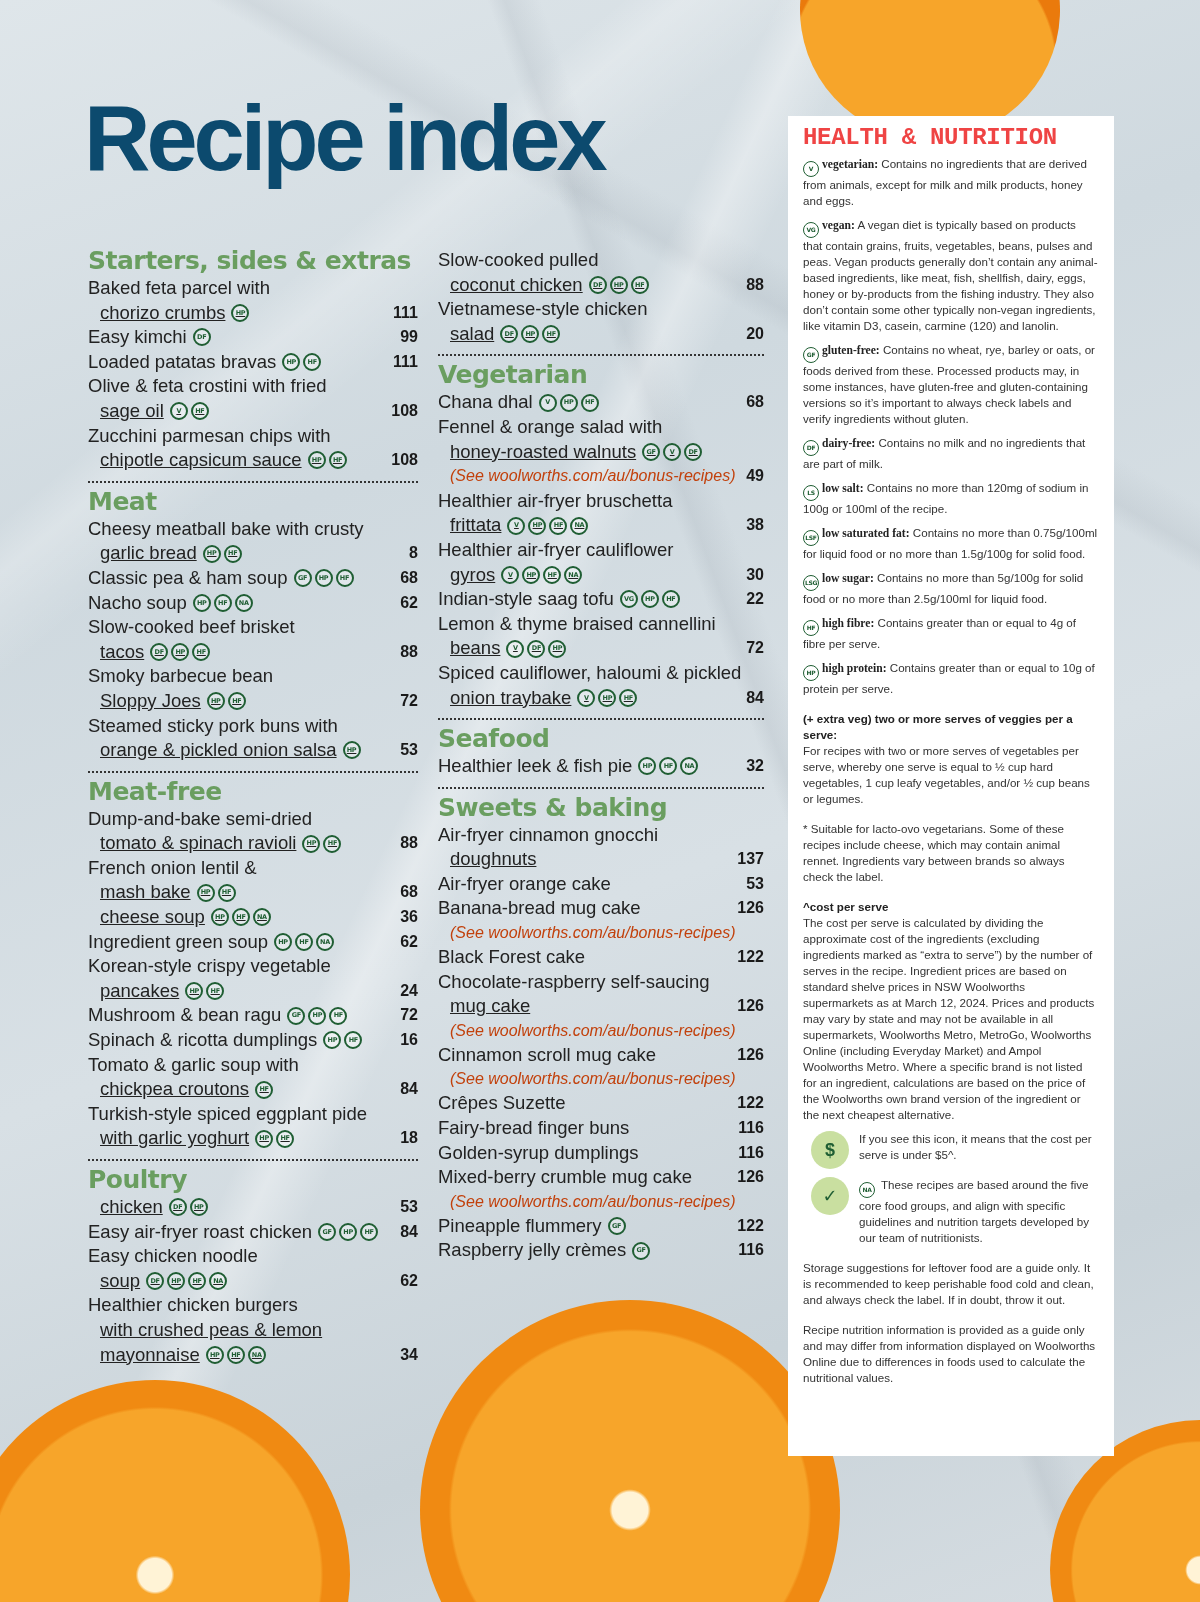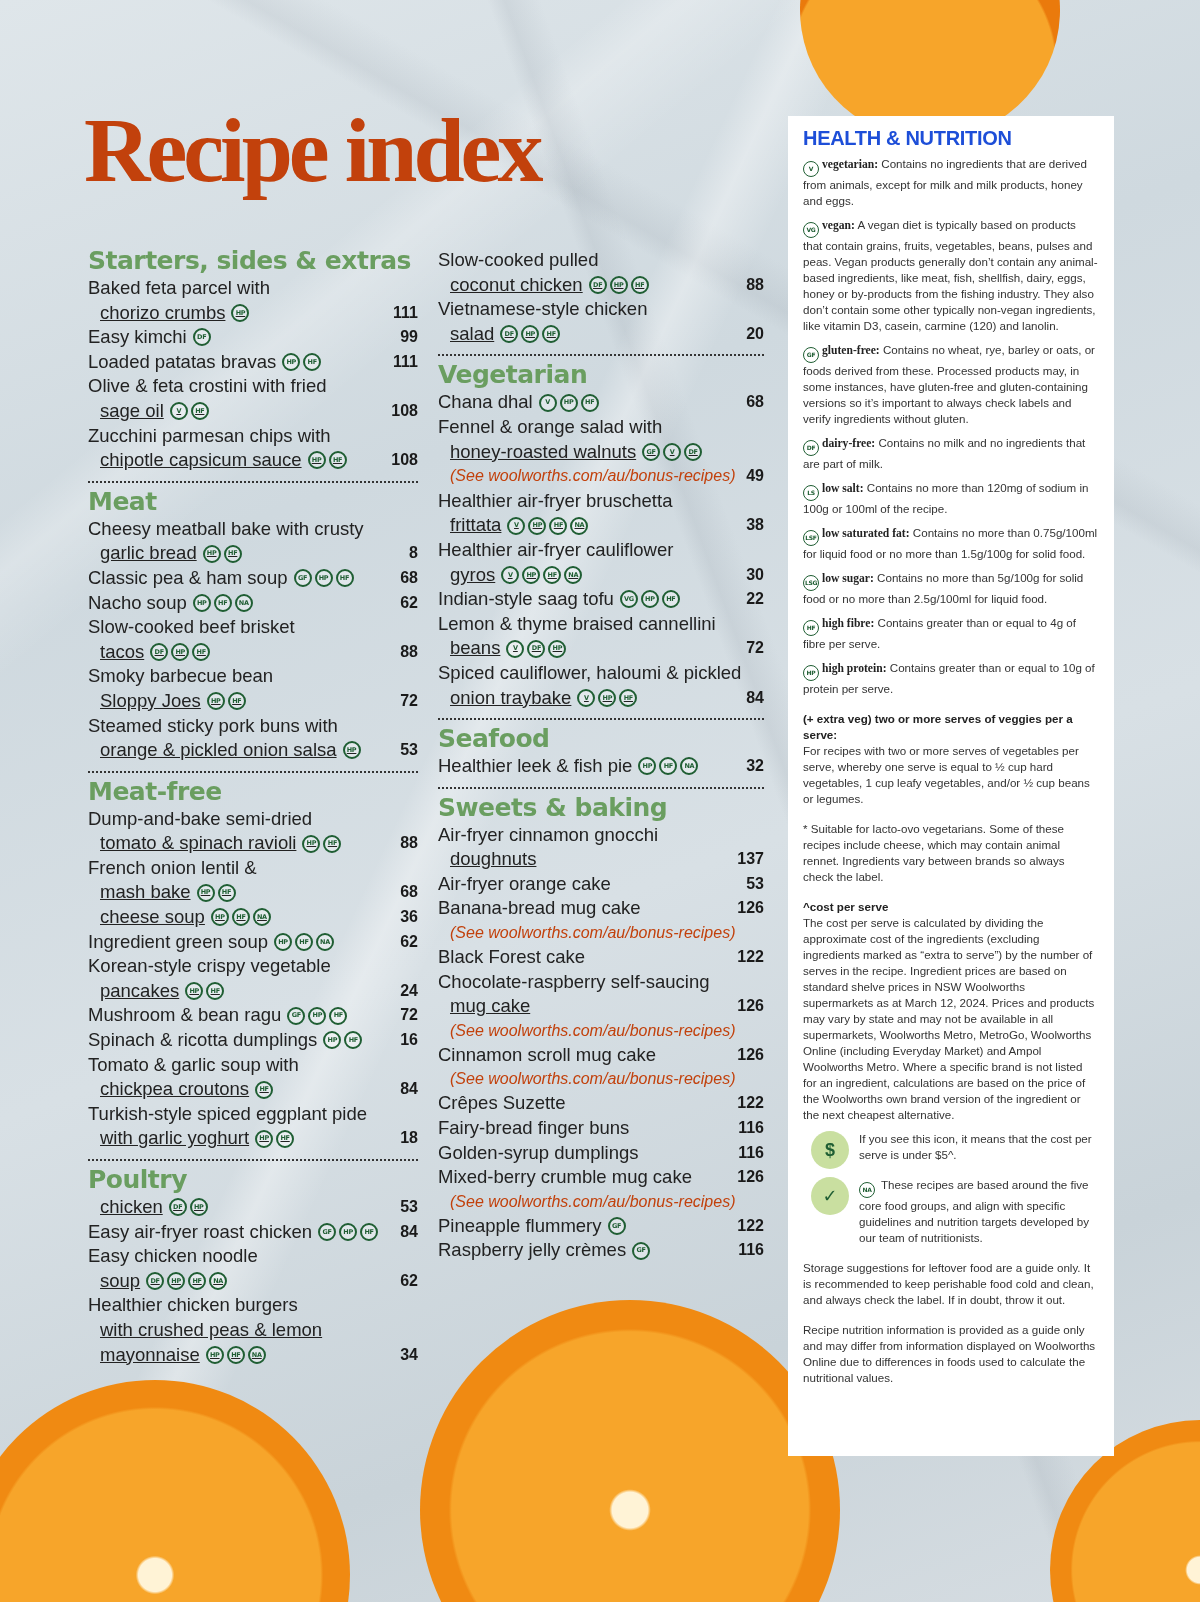--- a/index.html
+++ b/index.html
@@ -20,23 +20,23 @@
   .orange { position:absolute; border-radius:50%;
     background: radial-gradient(circle at 50% 50%, #fff3d6 0 6%, #f7a52a 7% 60%, #f08a12 61% 86%, #fbe2b0 87% 90%, #f29a1a 91% 100%);
   }
   .orange.top { left: 800px; top: -120px; width: 260px; height: 260px; transform: rotate(-20deg);
     background: radial-gradient(circle at 40% 70%, #f7a52a 0 55%, #ea7a0c 56% 85%, #f5c06a 86% 90%, #e57305 91% 100%); }
   .orange.b1 { left: -40px; top: 1380px; width: 390px; height: 390px; }
   .orange.b2 { left: 420px; top: 1300px; width: 420px; height: 420px; }
   .orange.b3 { left: 1050px; top: 1420px; width: 300px; height: 300px; }
 
   .title {
-    position:absolute; left: 84px; top: 104px;
-    font-family: Liberation Serif, serif; font-weight: 700;
-    font-size: 92px; letter-spacing: -4px; color: #c2410c; line-height: 1;
+    position:absolute; left: 84px; top: 92px;
+    font-family: Liberation Sans, sans-serif; font-weight: 700;
+    font-size: 92px; letter-spacing: -4px; color: #0c4a6e; line-height: 1;
   }
   .col { position:absolute; width: 330px; }
   .col.c1 { left: 88px; top: 246px; }
   .col.c2 { left: 438px; top: 248px; width: 326px; }
   .sec-h {
     font-family: "DejaVu Sans", sans-serif; font-weight: 700;
     color: #6a9e60; font-size: 25px; letter-spacing: -0.5px; line-height: 30px;
   }
   .sep { border-top: 2px dotted #333; margin: 8px 0 4px; height: 0; }
   .entry { font-size: 18.5px; line-height: 24.6px; color: #222; }
@@ -51,22 +51,22 @@
     font-size: 6.5px; font-weight: 700; color: #1f5e33; margin-left: 3px; background: rgba(255,255,255,0.35);
     font-family: "DejaVu Sans", sans-serif; letter-spacing:-0.3px;
   }
   .badges { display:inline-flex; margin-left: 3px; }
 
   .panel {
     position:absolute; left: 788px; top: 116px; width: 326px; height: 1340px;
     background: #ffffff; padding: 14px 16px 0 15px; font-size: 11.6px; line-height: 16px; color:#333;
   }
   .panel h2 {
-    font-family: Liberation Sans, sans-serif; font-weight:700; color:#1d4ed8;
-    font-size: 20px; letter-spacing: -0.3px; margin: 0 0 10px;
+    font-family: Liberation Mono, monospace; font-weight:700; color:#ef4444;
+    font-size: 24px; letter-spacing: -0.3px; margin: 0 0 10px;
   }
   .def { margin-bottom: 8px; }
   .def .badge { width: 16px; height: 16px; font-size: 6px; margin: 0 3px 0 0; vertical-align: -3px; border-width:1.6px; }
   .def b { color:#222;font-family:Liberation Serif, serif; }
   .block { margin-top: 14px; }
   .block b { color:#222; display:block; }
   .iconrow { display:flex; align-items:flex-start; margin-top: 8px; }
   .seal { width: 38px; height: 38px; border-radius:50%; background:#c9dfa0; flex:none; margin: 0 10px 0 8px;
     display:flex; align-items:center; justify-content:center; color:#1f5e33; font-weight:700; font-size:18px; }
   .iconrow .badge { width: 16px; height: 16px; font-size: 6px; margin: 0 3px 0 0; vertical-align: -3px; border-width:1.6px; }

